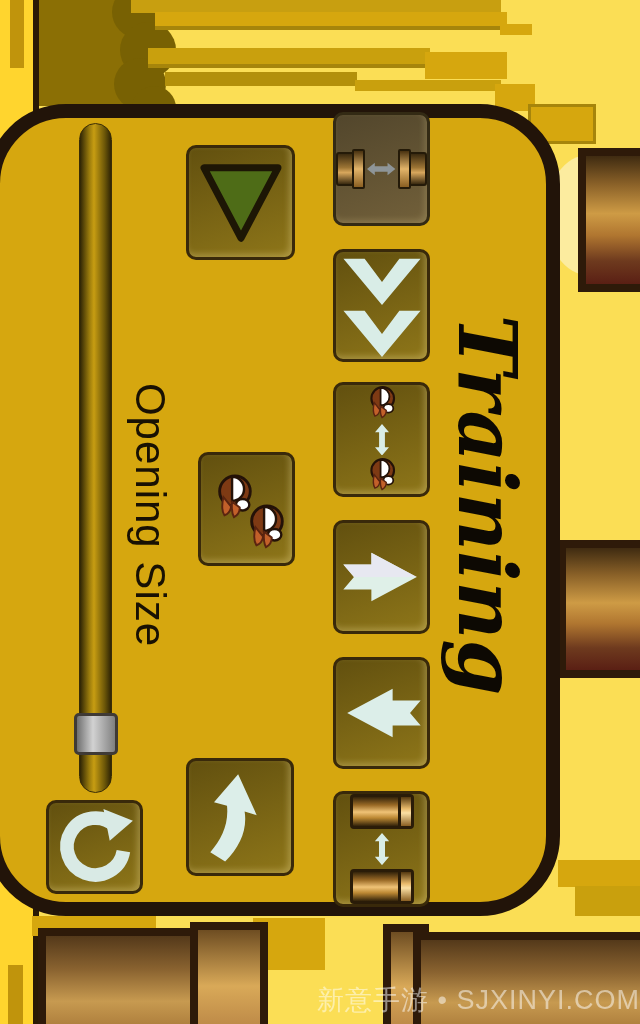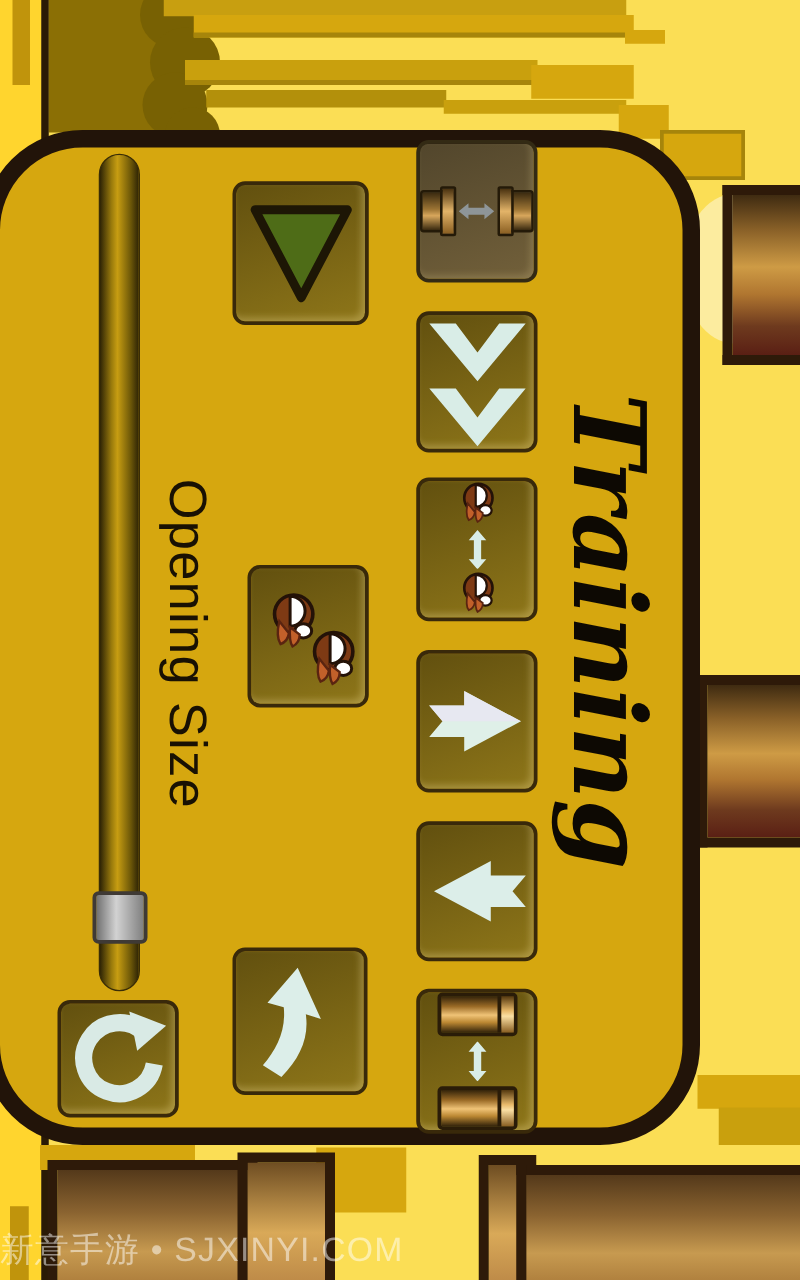--- a/index.html
+++ b/index.html
@@ -84,21 +84,21 @@
     background:linear-gradient(180deg,#3A2A10,#9C7434 45%,#D8A75C 62%,#3A2A10);}
   .flange{position:absolute;top:-5px;bottom:-5px;width:9px;border:2px solid #241A08;
     background:linear-gradient(180deg,#4A3210,#E3B469 50%,#8A5F22);}
   .fr{right:-4px;border-radius:2px;}
   .fl{left:-4px;border-radius:2px;}
   .shell{position:relative;width:58px;height:36px;border:3px solid #2A1C08;border-radius:4px;
     background:linear-gradient(180deg,#33230A,#9A6A26 28%,#F0C377 52%,#BC8833 72%,#33230A);}
   .shell::after{content:"";position:absolute;right:0;top:0;bottom:0;width:10px;
     border-left:3px solid #2A1C08;
     background:linear-gradient(180deg,#54380F,#E8B96A 40%,#FBE0A4 55%,#8A5F22);}
-  .watermark{left:0;top:982px;width:640px;text-align:left;font-size:27px;
+  .watermark{left:0;top:982px;width:640px;text-align:right;font-size:27px;
     color:rgba(255,255,255,0.5);z-index:30;letter-spacing:1px;}
   .hiddendefs{position:absolute;width:0;height:0;overflow:hidden;}
 </style>
 </head>
 <body>
 
 <svg class="hiddendefs" xmlns="http://www.w3.org/2000/svg">
   <symbol id="bird" viewBox="0 0 48 52">
     <circle cx="25" cy="19" r="16" fill="#7E3A14" stroke="#241208" stroke-width="3"></circle>
     <path d="M22,4 A12.5,12.5 0 0 1 22,29 Z" fill="#FFFFFF" stroke="#241208" stroke-width="2.5"></path>

